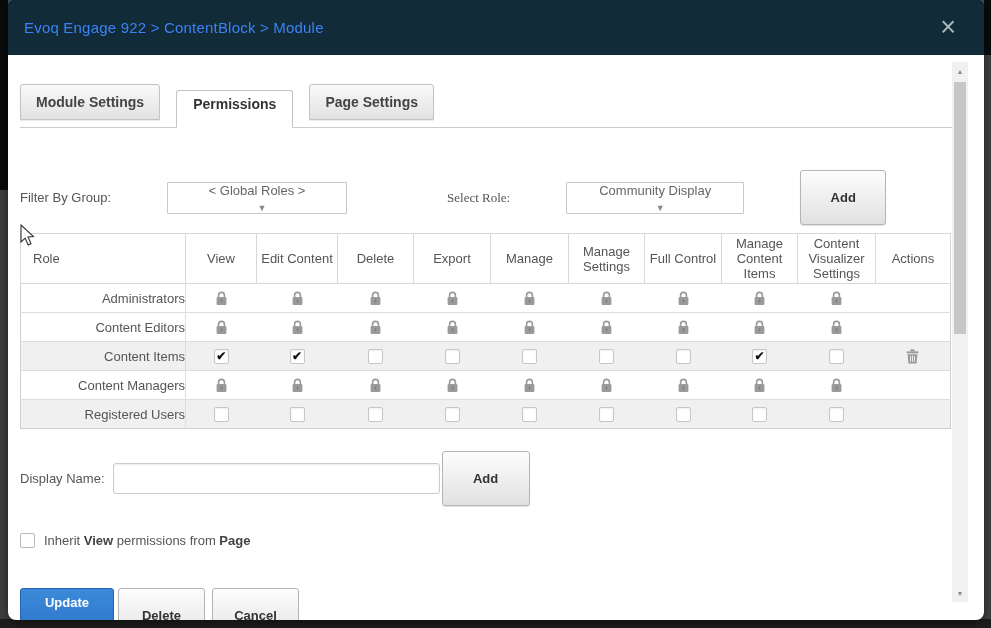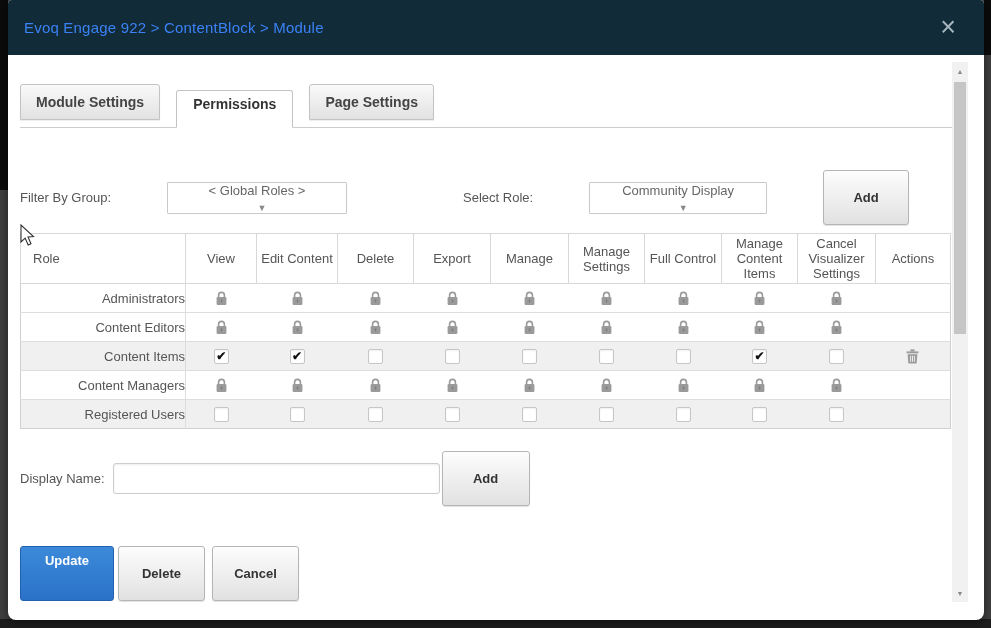--- a/index.html
+++ b/index.html
@@ -51,21 +51,21 @@
   .filter-row { display:flex; align-items:center; margin-top:42px; font-size:13px; color:#555;gap:48px; }
   .field-label { white-space:nowrap; }
   .selectbox {
     display:flex; align-items:center; justify-content:space-between;
     border:1px solid #c9c9c9; background:#fff; height:32px; padding:0 9px;
     color:#666; cursor:pointer; border-radius:1px;flex-direction:column;
   }
   .selectbox .caret { color:#8a8a8a; font-size:9px; margin-left:10px; }
   .sel-group { width:180px; margin-left:8px; }
   .sel-role  { width:178px; margin-left:8px; }
-  .gap-roles { margin-left:68px; }
+  .gap-roles { margin-left:52px;font-family:Liberation Serif, serif; }
   .btn {
     background:linear-gradient(#fdfdfd,#e1e1e1); border:1px solid #b5b5b5; border-radius:3px;
     font-size:13px; font-weight:bold; color:#333; text-align:center; cursor:pointer;
     padding:19px 0; box-shadow:0 1px 1px rgba(0,0,0,.12);
   }
   .btn-add-role { width:86px; margin-left:8px; }
 
   
   table.perm { width:930px; border-collapse:collapse; table-layout:fixed; margin-top:8px;
                font-size:13px; color:#555; border:1px solid #cfcfcf; }
@@ -180,21 +180,21 @@
         <tr>
           <th class="col-role">Role</th>
           <th>View</th>
           <th>Edit Content</th>
           <th>Delete</th>
           <th>Export</th>
           <th>Manage</th>
           <th>Manage Settings</th>
           <th>Full Control</th>
           <th>Manage Content Items</th>
-          <th>Cancel Visualizer Settings</th>
+          <th>Content Visualizer Settings</th>
           <th>Actions</th>
         </tr>
       </thead>
       <tbody id="perm-body">
           <tr>
             <td class="role-cell">Administrators</td>
             <td><span class="icon-wrap"><svg width="13" height="15" viewBox="0 0 13 15">
                   <path d="M3.6 6.2V4.3a2.9 2.9 0 0 1 5.8 0v1.9" fill="none" stroke="#9a9a9a" stroke-width="1.6"></path>
                   <rect x="1.6" y="6" width="9.8" height="8" rx="1.2" fill="#9a9a9a"></rect>
                   <rect x="5.8" y="8.3" width="1.5" height="3.2" rx="0.7" fill="#7d7d7d"></rect>
@@ -374,20 +374,26 @@
           </tr>
         </tbody>
     </table>
 
     <div class="display-row">
       <span>Display Name:</span>
       <input class="display-input" type="text" value="" style="">
       <div class="btn btn-add-name">Add</div>
     </div>
 
+    <div class="inherit-row">
+      <span class="inherit-cb"></span>
+      <span>
+        <span>Inherit </span><b>View</b><span> permissions from </span><b>Page</b>
+      </span>
+    </div>
 
     <div class="footer-row">
       <div class="btn-primary">Update</div>
       <div class="btn btn-delete">Delete</div>
       <div class="btn btn-cancel">Cancel</div>
     </div>
 
   </div>
 
   <div class="scrollbar">

